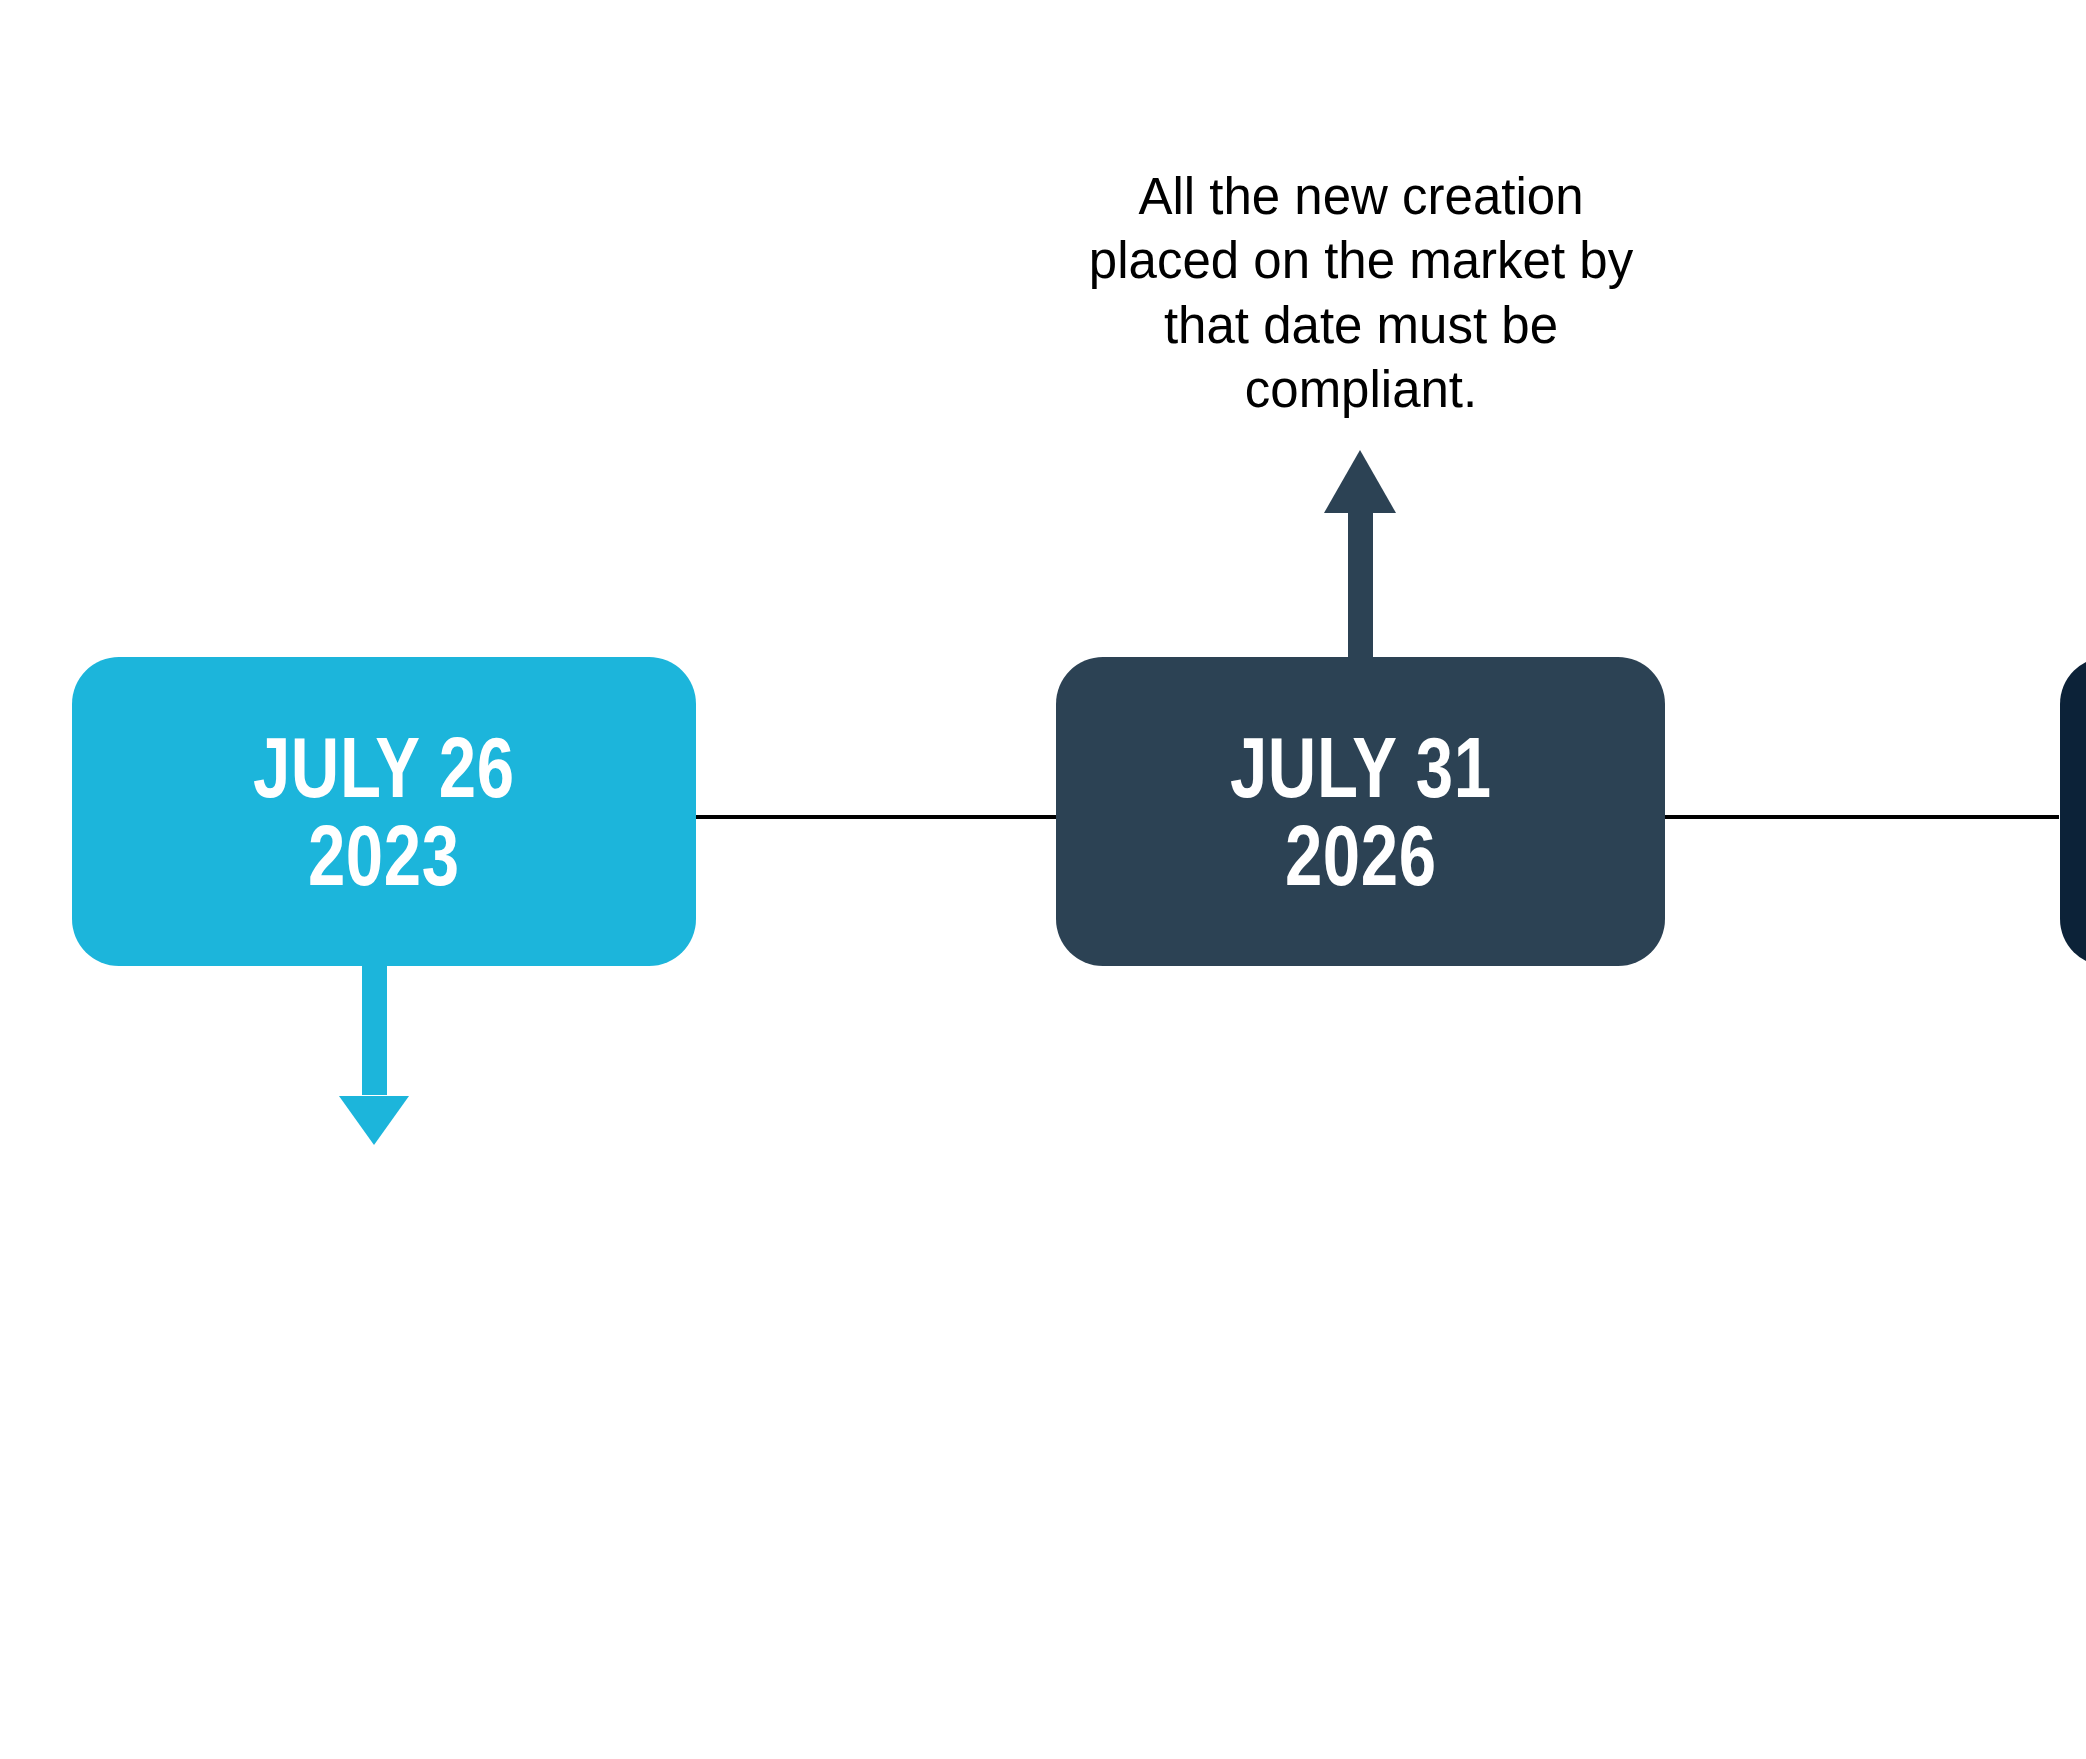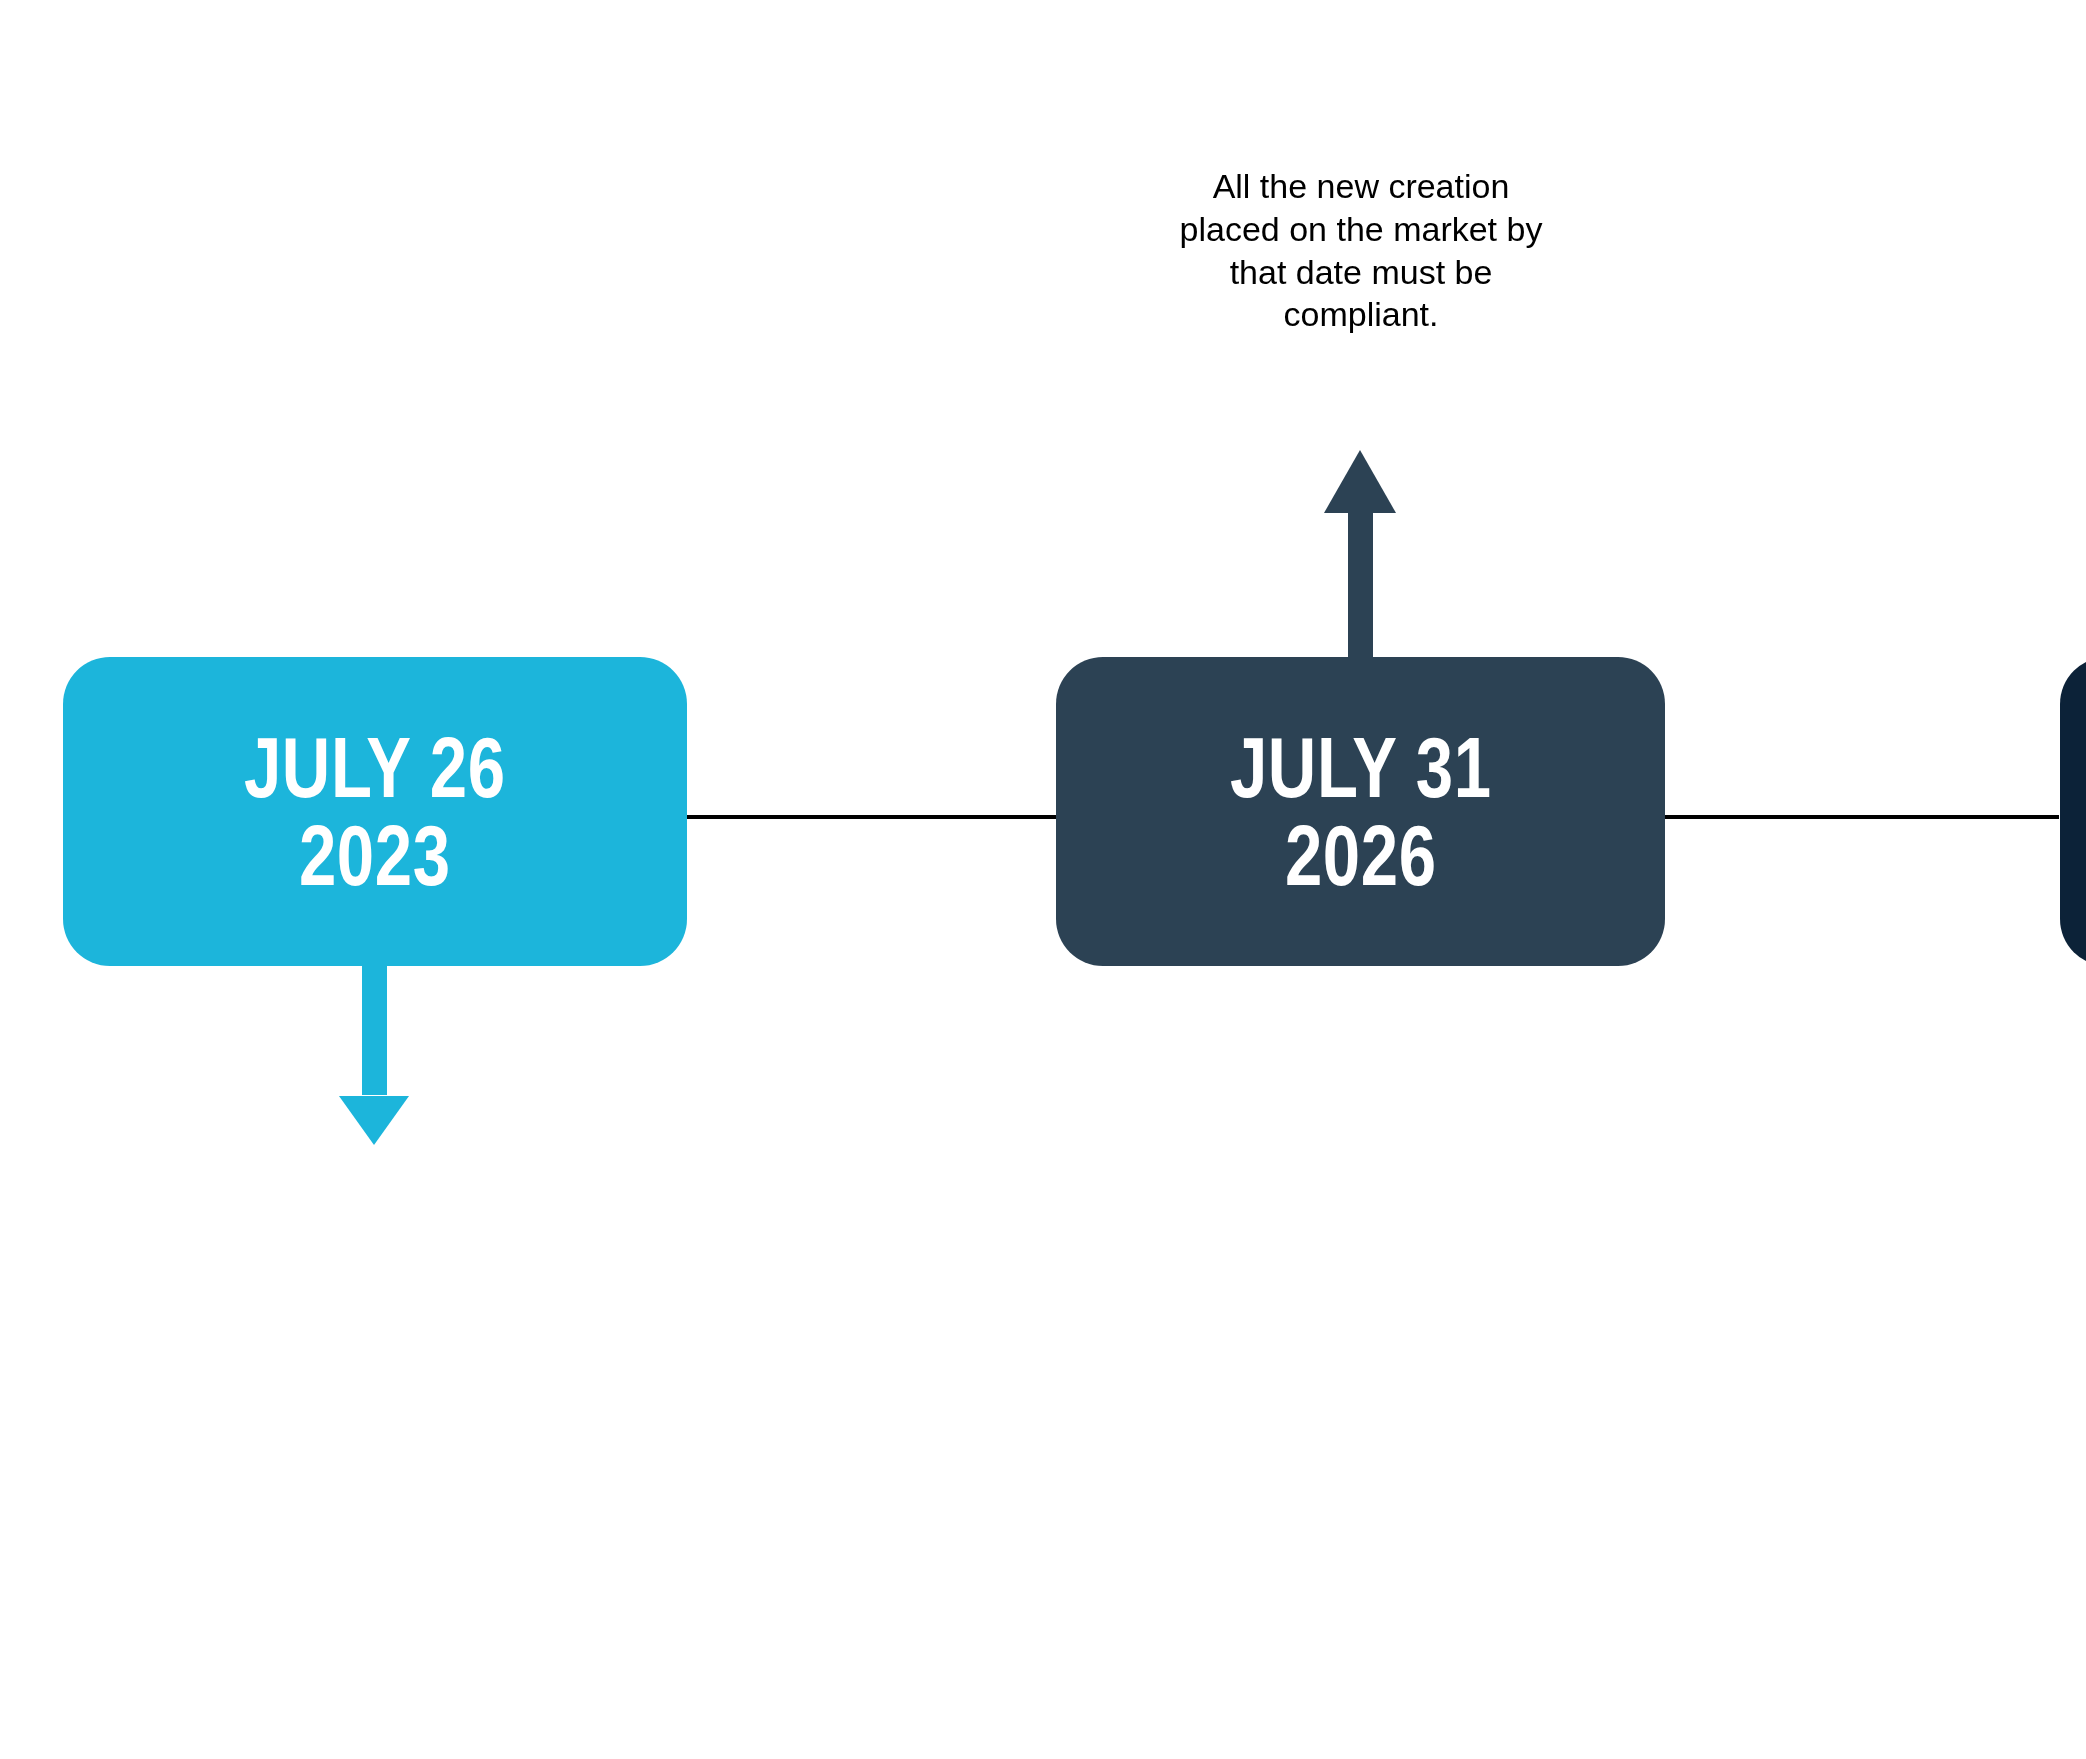--- a/index.html
+++ b/index.html
@@ -25,21 +25,21 @@
     transform:scaleX(0.78);
     transform-origin:center center;
     color:#ffffff;
     font-size:86px;
     font-weight:700;
     line-height:1.02;
     text-align:center;
     white-space:pre-line;
     letter-spacing:0.8px;
   }
-  .box-1 { left:63px;  width:624px; }
+  .box-1 { left:72px;  width:624px; }
   .box-2 { left:1056px; width:609px;justify-content:center; }
   .box-3 { left:2060px; width:618px; }
 
   .connector {
     position:absolute;
     top:815px;
     height:4.2px;
   }
   .connector-1 { left:687px; width:369px; }
   .connector-2 { left:1665px; width:394px; }
@@ -62,21 +62,21 @@
     left:1324px; top:450px;
     border-left:36px solid transparent;
     border-right:36px solid transparent;
     border-bottom:63px solid #000;
   }
 
   .description {
     position:absolute;
     width:710px;
     color:#000000;
-    font-size:34px;
+    font-size:51px;
     line-height:1.26;
     text-align:center;
     white-space:pre-line;
   }
   .desc-1 { left:19.6px;   top:1227px; }
   .desc-2 { left:1006px; top:165px;  }
   .desc-3 { left:2014px; top:1227px; }
 </style>
 </head>
 <body>

